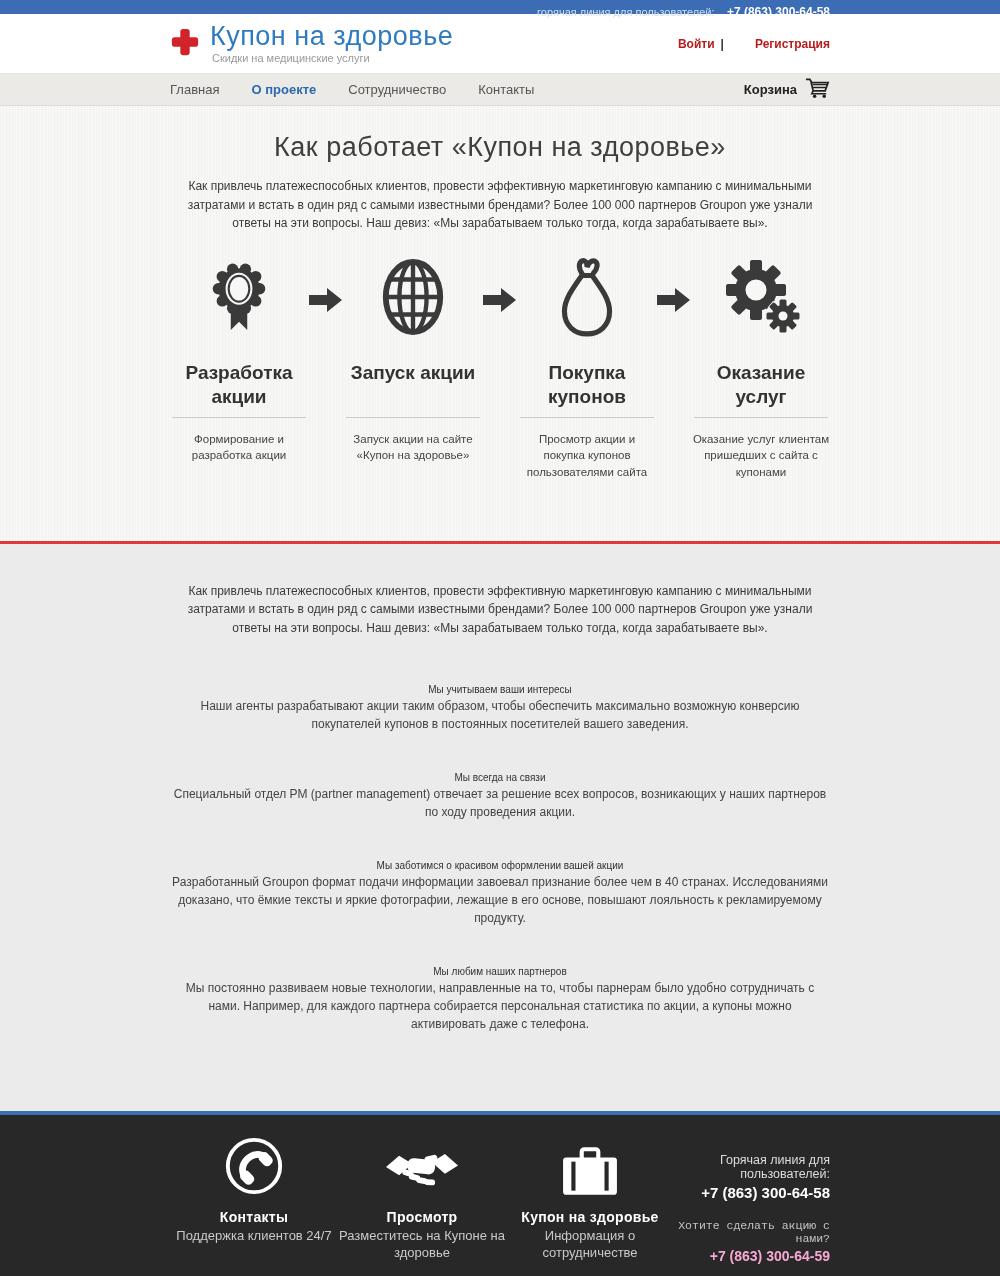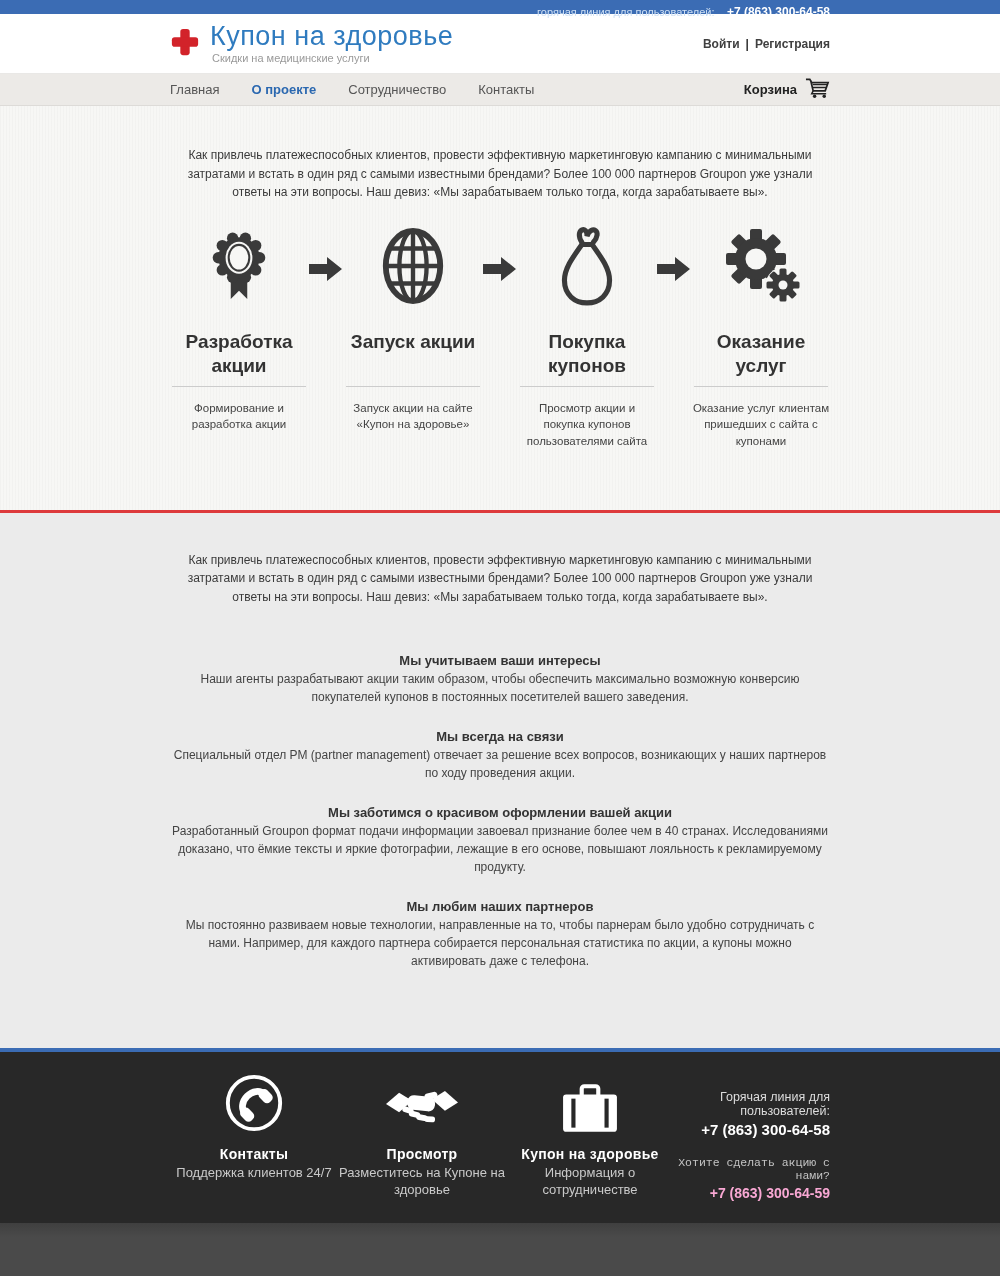--- a/index.html
+++ b/index.html
@@ -22,21 +22,21 @@
   .topbar .phone { font-size:12px; font-weight:bold; color:#fff; margin-left:8px; }
 
   
   .header { background:#fff; height:60px; border-bottom:1px solid #e9e8e6; }
   .header .container { display:flex; align-items:center; justify-content:space-between; height:100%; }
   .logo { display:flex; align-items:center; }
   .logo svg { margin-right:10px; }
   .logo-title { font-size:27px; color:#2f7bbf; letter-spacing:0.5px; line-height:1; }
   .logo-tagline { font-size:11px; color:#9a9a9a; margin-top:2px; margin-left:2px; }
   .auth { font-size:12px; font-weight:bold; color:#333; }
-  .auth a { color:#404040; text-decoration:none; }
+  .auth a { color:#b91c1c; text-decoration:none;margin-left:25px; }
   .auth .sep { margin:0 6px; color:#333; }
 
   
   .nav { height:32px; background:#eceae7; border-bottom:1px solid #dddbd8; }
   .nav .container { display:flex; align-items:center; height:100%; }
   .nav-item { font-size:13px; color:#555; margin-right:32px; cursor:pointer; }
   .nav-item.active { color:#2b68b0; font-weight:bold; }
   .cart { margin-left:auto; display:flex; align-items:center; cursor:pointer; }
   .cart-label { font-size:13px; font-weight:bold; color:#222; margin-right:8px;text-align:center; }
 
@@ -50,22 +50,22 @@
   .step-title { font-size:19px; font-weight:bold; color:#333; line-height:1.25; margin-top:12px; min-height:50px; }
   .step-divider { border-bottom:1px solid #ccc; margin:6px 2px 13px; }
   .step-desc { font-size:11.5px; color:#444; line-height:1.45; }
   .flow-arrow { margin-top:42px; }
 
   .red-line { height:3px; background:#dd3a3c; }
 
   
   .details { background:#ebebeb; padding:38px 0 78px; }
   .details .intro { margin-top:0; }
-  .detail-block { margin-top:23px; text-align:center; }
-  .detail-heading { font-size:13px; font-weight:bold; color:#333; }
+  .detail-block { margin-top:39px; text-align:center; }
+  .detail-heading { font-size:10px; font-weight:normal; color:#333; }
   .detail-text { font-size:12px; color:#444; line-height:1.5; margin-top:2px; }
 
   .blue-line { height:4px; background:#3b6cb4; }
 
   
   .footer-top { background:#282828; padding:16px 0 22px; }
   .footer-top .container { display:flex; }
   .fblock { width:168px; text-align:center; color:#fff; }
   .fblock-icon { height:66px; display:flex; align-items:flex-end; justify-content:center; padding-top:6px; }
   .fblock-title { font-size:14px; font-weight:bold; margin-top:12px; letter-spacing:0.3px; }
@@ -125,20 +125,21 @@
           <circle cx="10" cy="19.5" r="1.8" fill="#222" stroke="none"></circle>
           <circle cx="20" cy="19.5" r="1.8" fill="#222" stroke="none"></circle>
         </svg>
       </span>
     </span>
   </div>
 </div>
 
 <div class="main tex">
   <div class="container">
+    <h1 class="page-title">Как работает «Купон на здоровье»</h1>
     <p class="intro">Как привлечь платежеспособных клиентов, провести эффективную маркетинговую кампанию с минимальными затратами и встать в один ряд с самыми известными брендами? Более 100 000 партнеров Groupon уже узнали ответы на эти вопросы. Наш девиз: «Мы зарабатываем только тогда, когда зарабатываете вы».</p>
 
     <div class="steps">
 
       <div class="step">
         <div class="step-icon">
           <svg width="66" height="76" viewBox="0 0 64 72" fill="#3a3a3a">
             <polygon points="24,42 40,42 40,68 32,60 24,68"></polygon>
             <circle cx="32" cy="28" r="20"></circle>
             <circle cx="52" cy="28" r="5.5"></circle>

